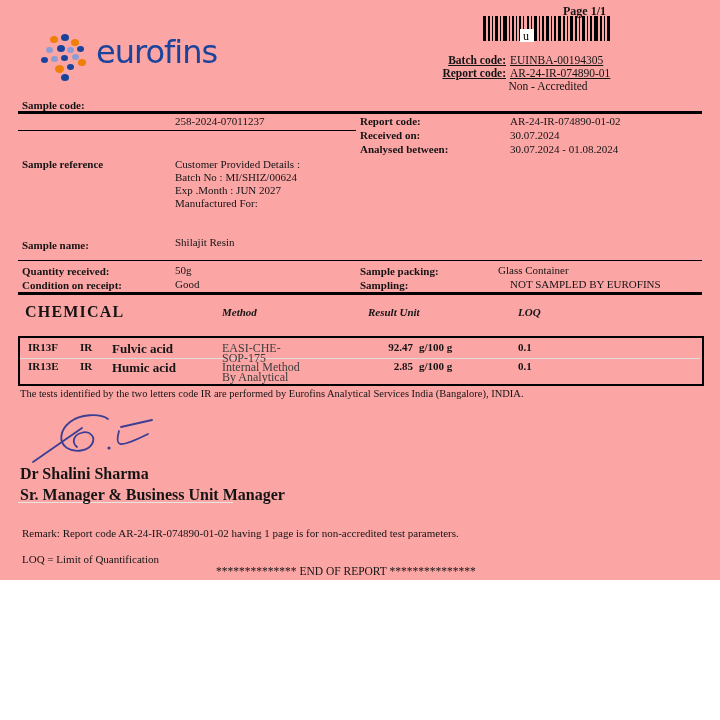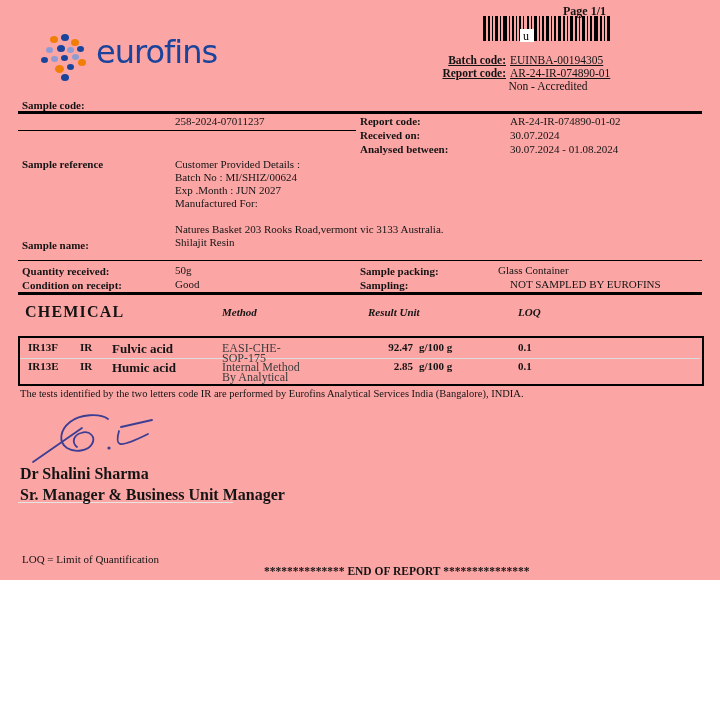--- a/index.html
+++ b/index.html
@@ -121,21 +121,20 @@
   <span class="abs lbl" style="left:360px;top:129px;">Received on:</span>
   <span class="abs val" style="left:510px;top:129px;">30.07.2024</span>
   <span class="abs lbl" style="left:360px;top:143px;">Analysed between:</span>
   <span class="abs val" style="left:510px;top:143px;">30.07.2024 - 01.08.2024</span>
 
   <span class="abs lbl" style="left:22px;top:158px;">Sample reference</span>
   <span class="abs val" style="left:175px;top:158px;">Customer Provided Details :</span>
   <span class="abs val" style="left:175px;top:171px;">Batch No : MI/SHIZ/00624</span>
   <span class="abs val" style="left:175px;top:184px;">Exp .Month : JUN 2027</span>
   <span class="abs val" style="left:175px;top:197px;">Manufactured For:</span>
-  <span class="abs val" style="left:175px;top:223px;">Natures Basket 203 Rooks Road,vermont vic 3133 Australia.</span>
 
   <span class="abs lbl" style="left:22px;top:239px;">Sample name:</span>
   <span class="abs val" style="left:175px;top:236px;">Shilajit Resin</span>
 
   <span class="abs lbl" style="left:22px;top:265px;">Quantity received:</span>
   <span class="abs val" style="left:175px;top:264px;">50g</span>
   <span class="abs lbl" style="left:360px;top:265px;">Sample packing:</span>
   <span class="abs val" style="left:498px;top:264px;">Glass Container</span>
   <span class="abs lbl" style="left:22px;top:279px;">Condition on receipt:</span>
   <span class="abs val" style="left:175px;top:278px;">Good</span>
@@ -181,16 +180,17 @@
         <path d="M 99 20 C 97 27 97 32 100 33 C 105 34 114 30 128 23"></path>
         <path d="M 101 16 L 132 9"></path>
       </g>
       <circle cx="89" cy="37" r="1.6" fill="#3c3e93"></circle>
     </svg>
   </div>
 
   <span class="abs sig-name" style="left:20px;top:465px;">Dr Shalini Sharma</span>
   <span class="abs sig-name" style="left:20px;top:486px;">Sr. Manager &amp; Business Unit Manager</span>
 
+  <span class="abs val" style="left:22px;top:527px;">Remark: Report code AR-24-IR-074890-01-02 having 1 page is for non-accredited test parameters.</span>
   <span class="abs val" style="left:22px;top:553px;">LOQ = Limit of Quantification</span>
-  <span class="abs" style="left:216px;top:565px;font-size:11.5px;font-weight:bold;white-space:nowrap;margin-left:48px;">************** END OF REPORT ***************</span>
+  <span class="abs" style="left:216px;top:565px;font-size:11.5px;font-weight:normal;white-space:nowrap;">************** END OF REPORT ***************</span>
 
 </div>
 
 </body></html>

